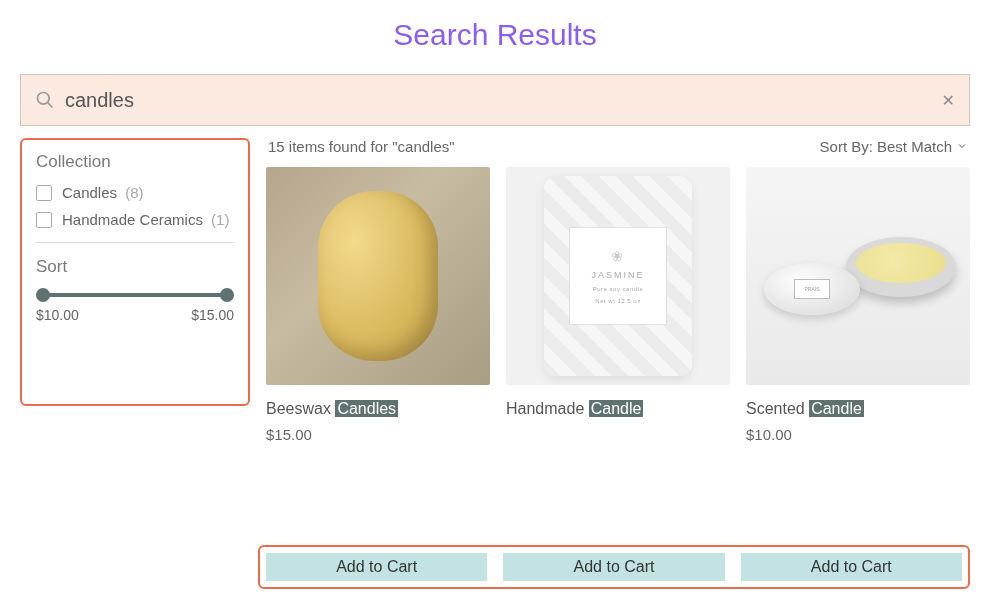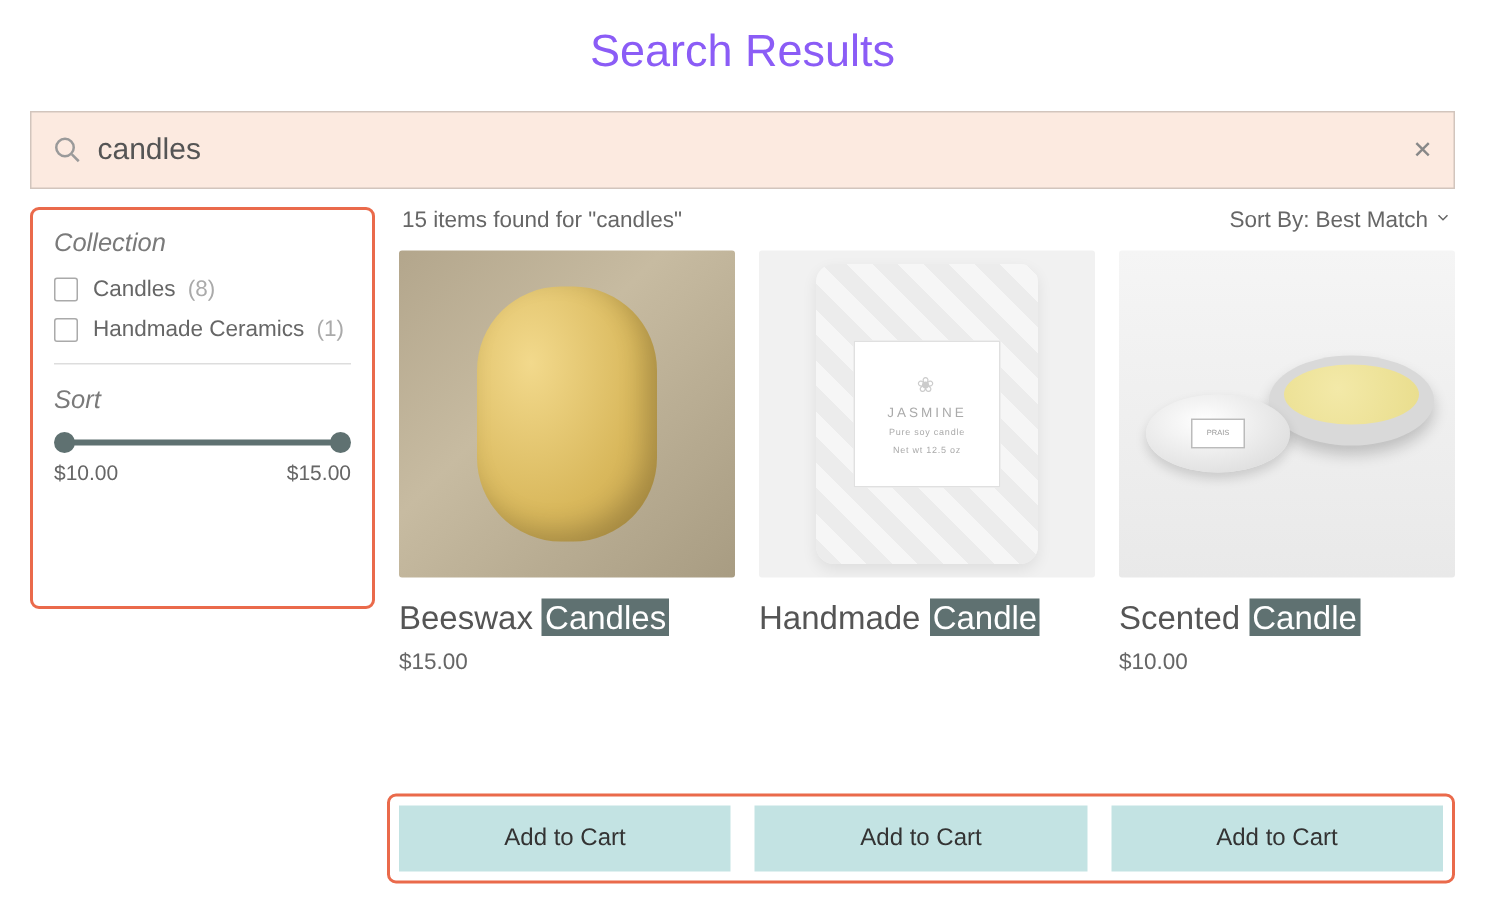--- a/index.html
+++ b/index.html
@@ -55,21 +55,20 @@
     border: 2px solid #ea6a4b;
     border-radius: 6px;
     padding: 12px 14px 24px 14px;
     height: 268px;
   }
   .filter-heading {
     font-size: 17px;
     color: #7a7a7a;
     font-weight: 400;
     margin-bottom: 12px;
-    font-style: italic;
   }
   .filter-option {
     display: flex;
     align-items: center;
     font-size: 15px;
     color: #666;
     margin-bottom: 10px;
     cursor: pointer;
   }
   .checkbox {
@@ -129,21 +128,21 @@
   .product-image {
     width: 100%;
     height: 218px;
     border-radius: 2px;
     display: flex;
     align-items: center;
     justify-content: center;
     overflow: hidden;
   }
   .product-name {
-    font-size: 22px;
+    font-size: 16px;
     color: #555;
     font-weight: 400;
     margin-top: 14px;
     line-height: 1.2;
   }
   .highlight {
     background: #5f7171;
     color: #fff;
     padding: 0 2px;
   }
@@ -160,21 +159,21 @@
     border: 2px solid #ea6a4b;
     border-radius: 6px;
     padding: 6px;
     display: flex;
     gap: 16px;
   }
   .add-to-cart {
     flex: 1;
     background: #c3e3e3;
     border: none;
-    height: 44px;
+    height: 28px;
     font-size: 16px;
     color: #333;
     cursor: pointer;
   }
 
   
   .img-beeswax {
     background: linear-gradient(135deg,#b3a68c 0%, #c7bba1 40%, #a89c82 100%);
     position: relative;
   }

